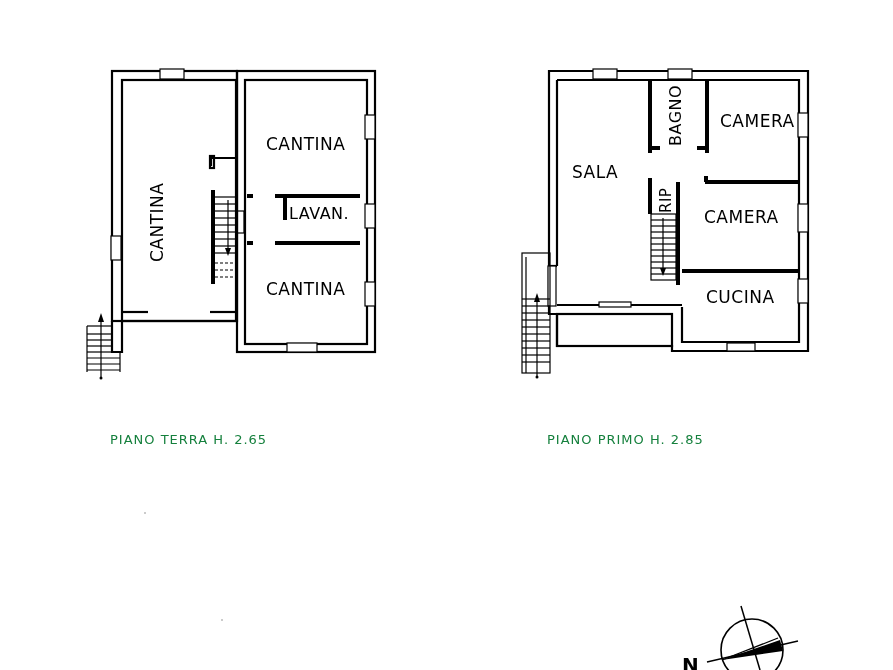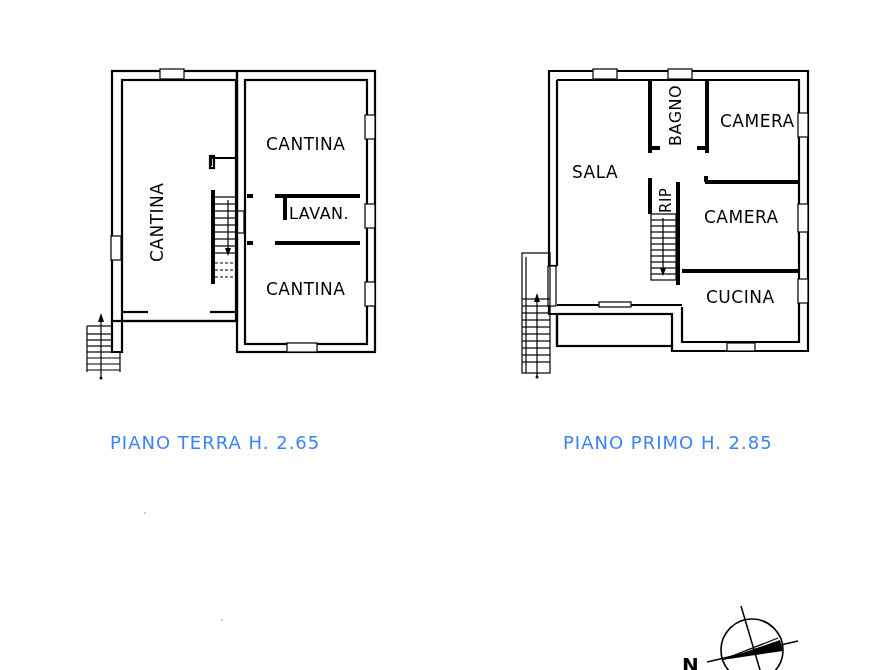--- a/index.html
+++ b/index.html
@@ -1,19 +1,19 @@
 <!DOCTYPE html>
 <html><head>
 <meta charset="utf-8">
 <style>
   html, body { margin: 0; padding: 0; background: #ffffff; }
   body { width: 893px; height: 670px; position: relative; overflow: hidden; font-family: "DejaVu Sans", sans-serif; }
   .plan { position: absolute; top: 0; left: 0; }
   .room-label { font-family: "DejaVu Sans", sans-serif; font-size: 17px; fill: #000; letter-spacing: 0.5px; }
-  .floor-caption { position: absolute; font-family: "DejaVu Sans", sans-serif; font-size: 18px; color: #3b82f6; letter-spacing: 1px; white-space: nowrap; }
+  .floor-caption { position: absolute; font-family: "DejaVu Sans", sans-serif; font-size: 13px; color: #15803d; letter-spacing: 1px; white-space: nowrap; }
   .wall { fill: none; stroke: #000; stroke-width: 2.2; }
   .wall-thick { fill: none; stroke: #000; stroke-width: 4; }
   .thin { fill: none; stroke: #000; stroke-width: 1.2; }
   .win { fill: #fff; stroke: #000; stroke-width: 1.2; }
 </style>
 </head>
 <body>
 
 <svg class="plan" width="893" height="670" viewBox="0 0 893 670" xmlns="http://www.w3.org/2000/svg">
 
@@ -175,13 +175,13 @@
     <path d="M722 660 L780 640 L783 651 Z" fill="#000"></path>
     <path d="M722 660 L778 638" stroke="#000" stroke-width="1.2" fill="none"></path>
     <text x="682" y="672" style="font-family:'DejaVu Sans',sans-serif;font-size:20px;font-weight:bold;fill:#000">N</text>
   </g>
 
   <circle cx="145" cy="513" r="0.8" fill="#888"></circle>
   <circle cx="222" cy="620" r="0.8" fill="#888"></circle>
 </svg>
 
 <div class="floor-caption" style="left:110px; top:432px;">PIANO TERRA H. 2.65</div>
-<div class="floor-caption" style="left:563px; top:432px;">PIANO PRIMO H. 2.85</div>
+<div class="floor-caption" style="left:547px; top:432px;">PIANO PRIMO H. 2.85</div>
 
 </body></html>

